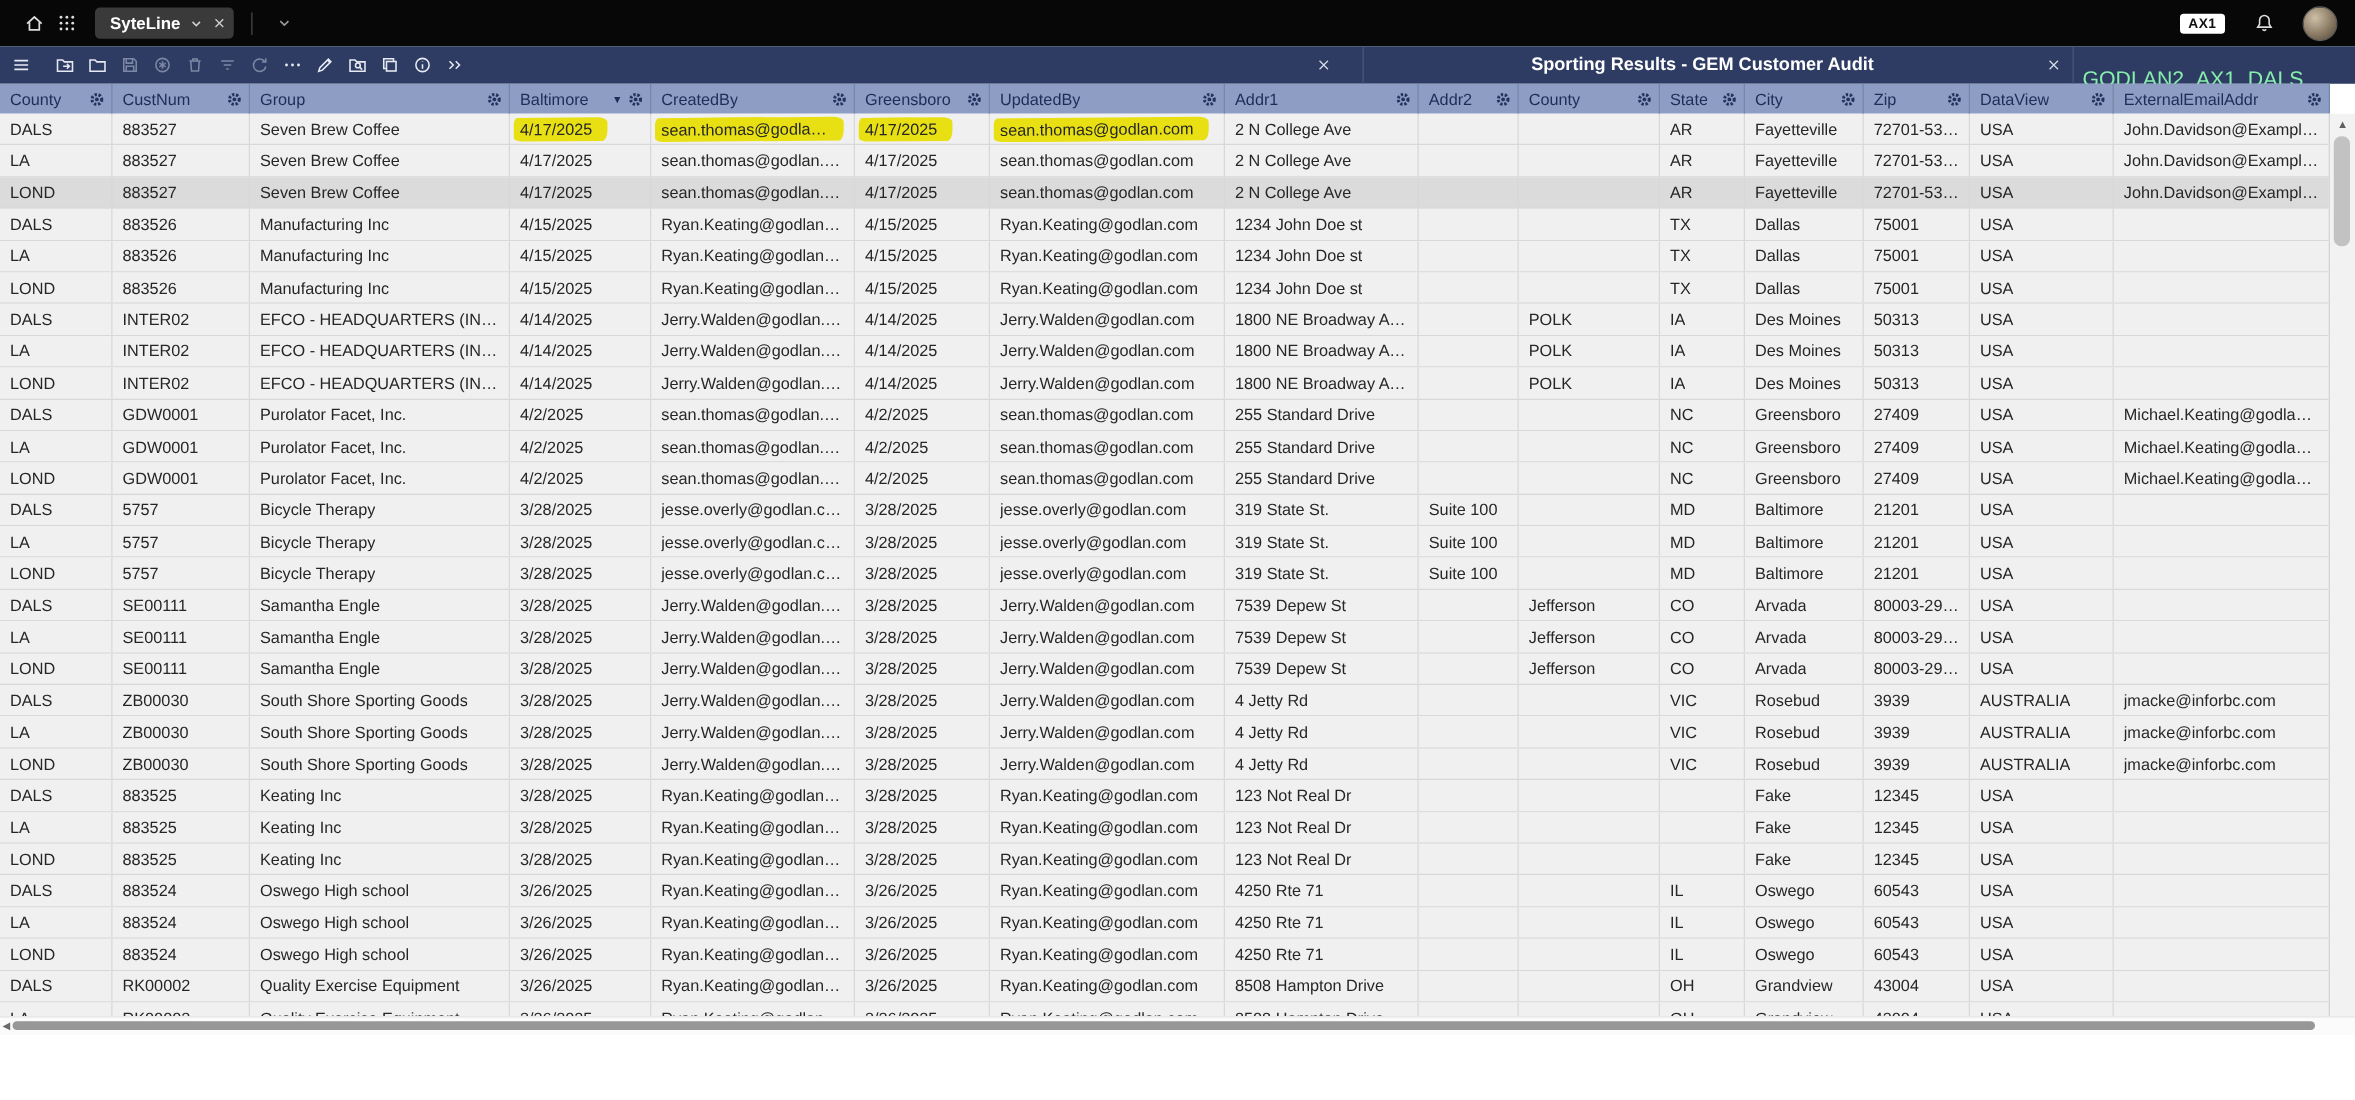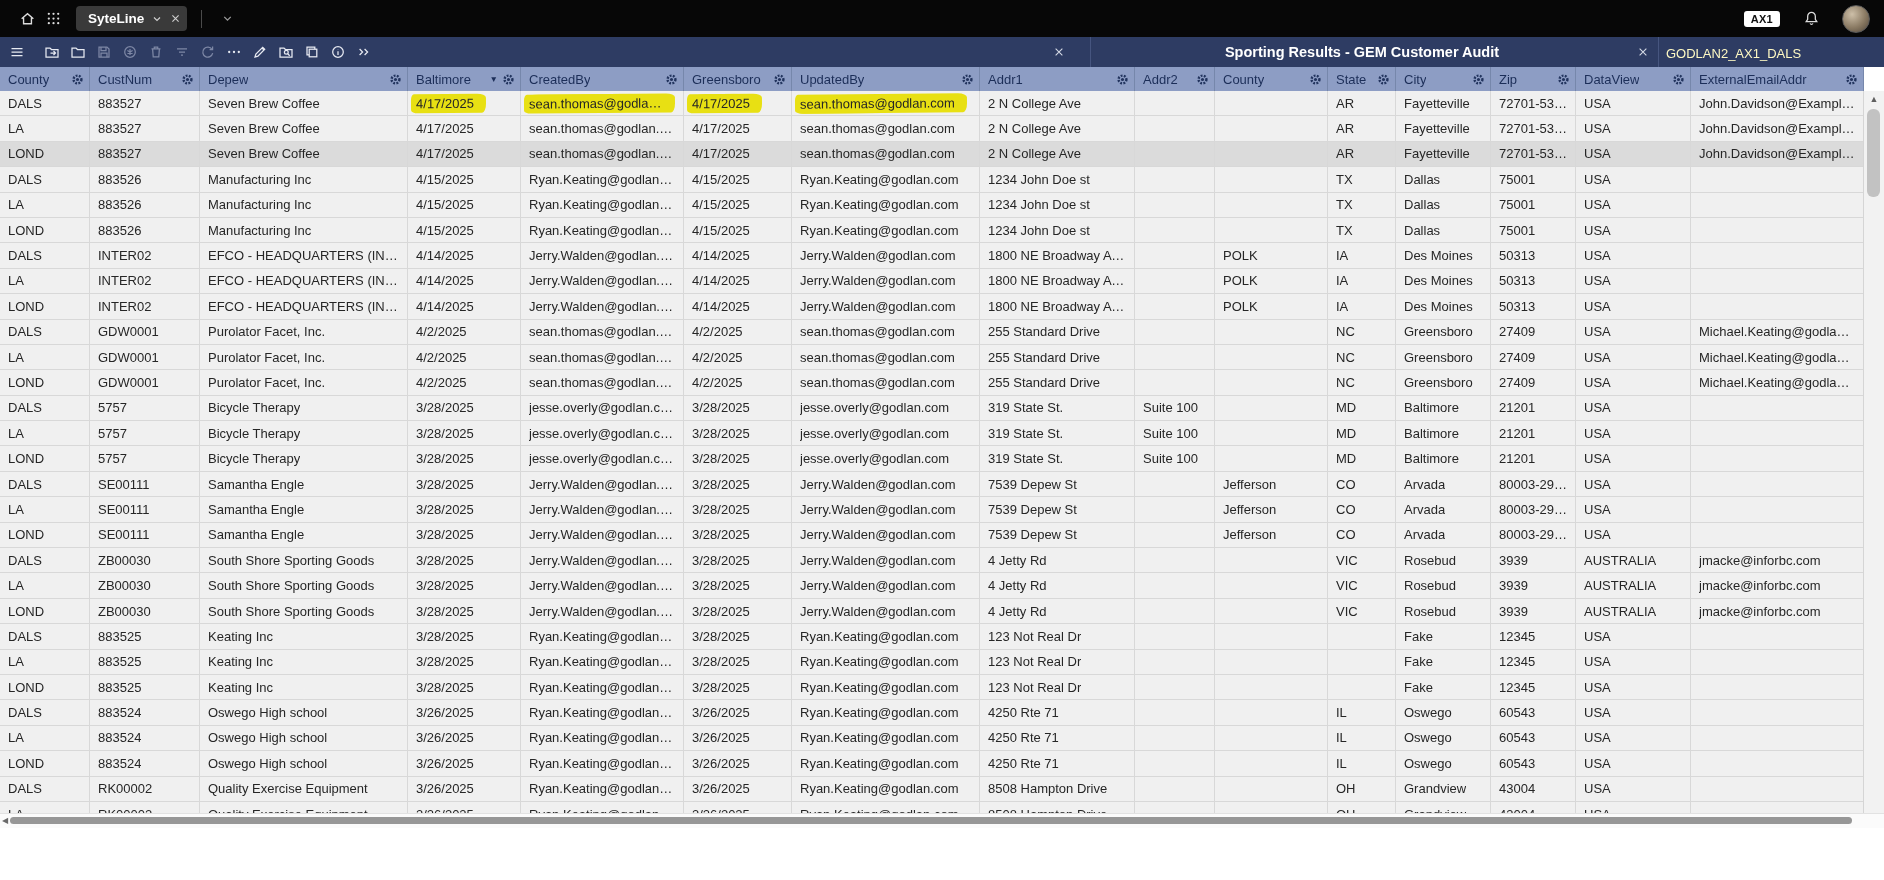--- a/index.html
+++ b/index.html
@@ -25,21 +25,21 @@
   .tool-btn{width:26px;height:30px;display:flex;align-items:center;justify-content:center;color:#e7eaf2;cursor:pointer;}
   .tool-btn.disabled{color:#7d87a5;}
   .tool-btn.first{margin-right:9px;}
   .dv-title{position:absolute;left:380px;width:660px;top:0;height:30px;line-height:30px;
             text-align:center;font-size:14.5px;color:#e9ecf4;}
   .pane-close{position:absolute;top:0;height:30px;display:flex;align-items:center;justify-content:center;
               width:26px;color:#d6dbe6;cursor:pointer;}
   .pane-divider{position:absolute;top:0;height:30px;width:1px;background:#46557f;}
   .results-title{position:absolute;left:1092px;width:540px;top:0;height:30px;line-height:30px;
                  text-align:center;font-size:14.5px;font-weight:bold;color:#fff;}
-  .panel-label{position:absolute;left:1666px;top:2px;height:30px;line-height:30px;font-size:13px;color:#fef9c3;}
+  .panel-label{position:absolute;left:1666px;top:12px;height:30px;line-height:30px;font-size:17px;color:#86efac;}
 
   
   .groupby{height:53px;background:#fff;position:relative;}
   .gb-text{position:absolute;top:9px;left:0;right:20px;text-align:center;font-size:13px;color:#222;}
   .gb-link{color:#5b87c5;text-decoration:underline;cursor:pointer;}
 
   
   .grid{position:relative;}
   .grid-header{display:flex;height:24px;background:#8d9dc4;width:1864px;}
   .hcell{flex:none;display:flex;align-items:center;box-sizing:border-box;padding:0 5px 0 8px;
@@ -268,21 +268,21 @@
         <div class="hcell" style="width: 110px;">
           <span class="hlabel">CustNum</span>
           <span class="gear">
             <svg width="13" height="13" viewBox="0 0 16 16">
               <circle cx="8" cy="8" r="4.8" fill="none" stroke="#22345e" stroke-width="3" stroke-dasharray="2.3 1.65"></circle>
               <circle cx="8" cy="8" r="1.9" fill="#22345e"></circle>
             </svg>
           </span>
         </div>
         <div class="hcell" style="width: 208px;">
-          <span class="hlabel">Depew</span>
+          <span class="hlabel">Group</span>
           <span class="gear">
             <svg width="13" height="13" viewBox="0 0 16 16">
               <circle cx="8" cy="8" r="4.8" fill="none" stroke="#22345e" stroke-width="3" stroke-dasharray="2.3 1.65"></circle>
               <circle cx="8" cy="8" r="1.9" fill="#22345e"></circle>
             </svg>
           </span>
         </div>
         <div class="hcell sorted" style="width: 113px;">
           <span class="hlabel">Baltimore</span>
           <span class="sort-arrow">▼</span>

